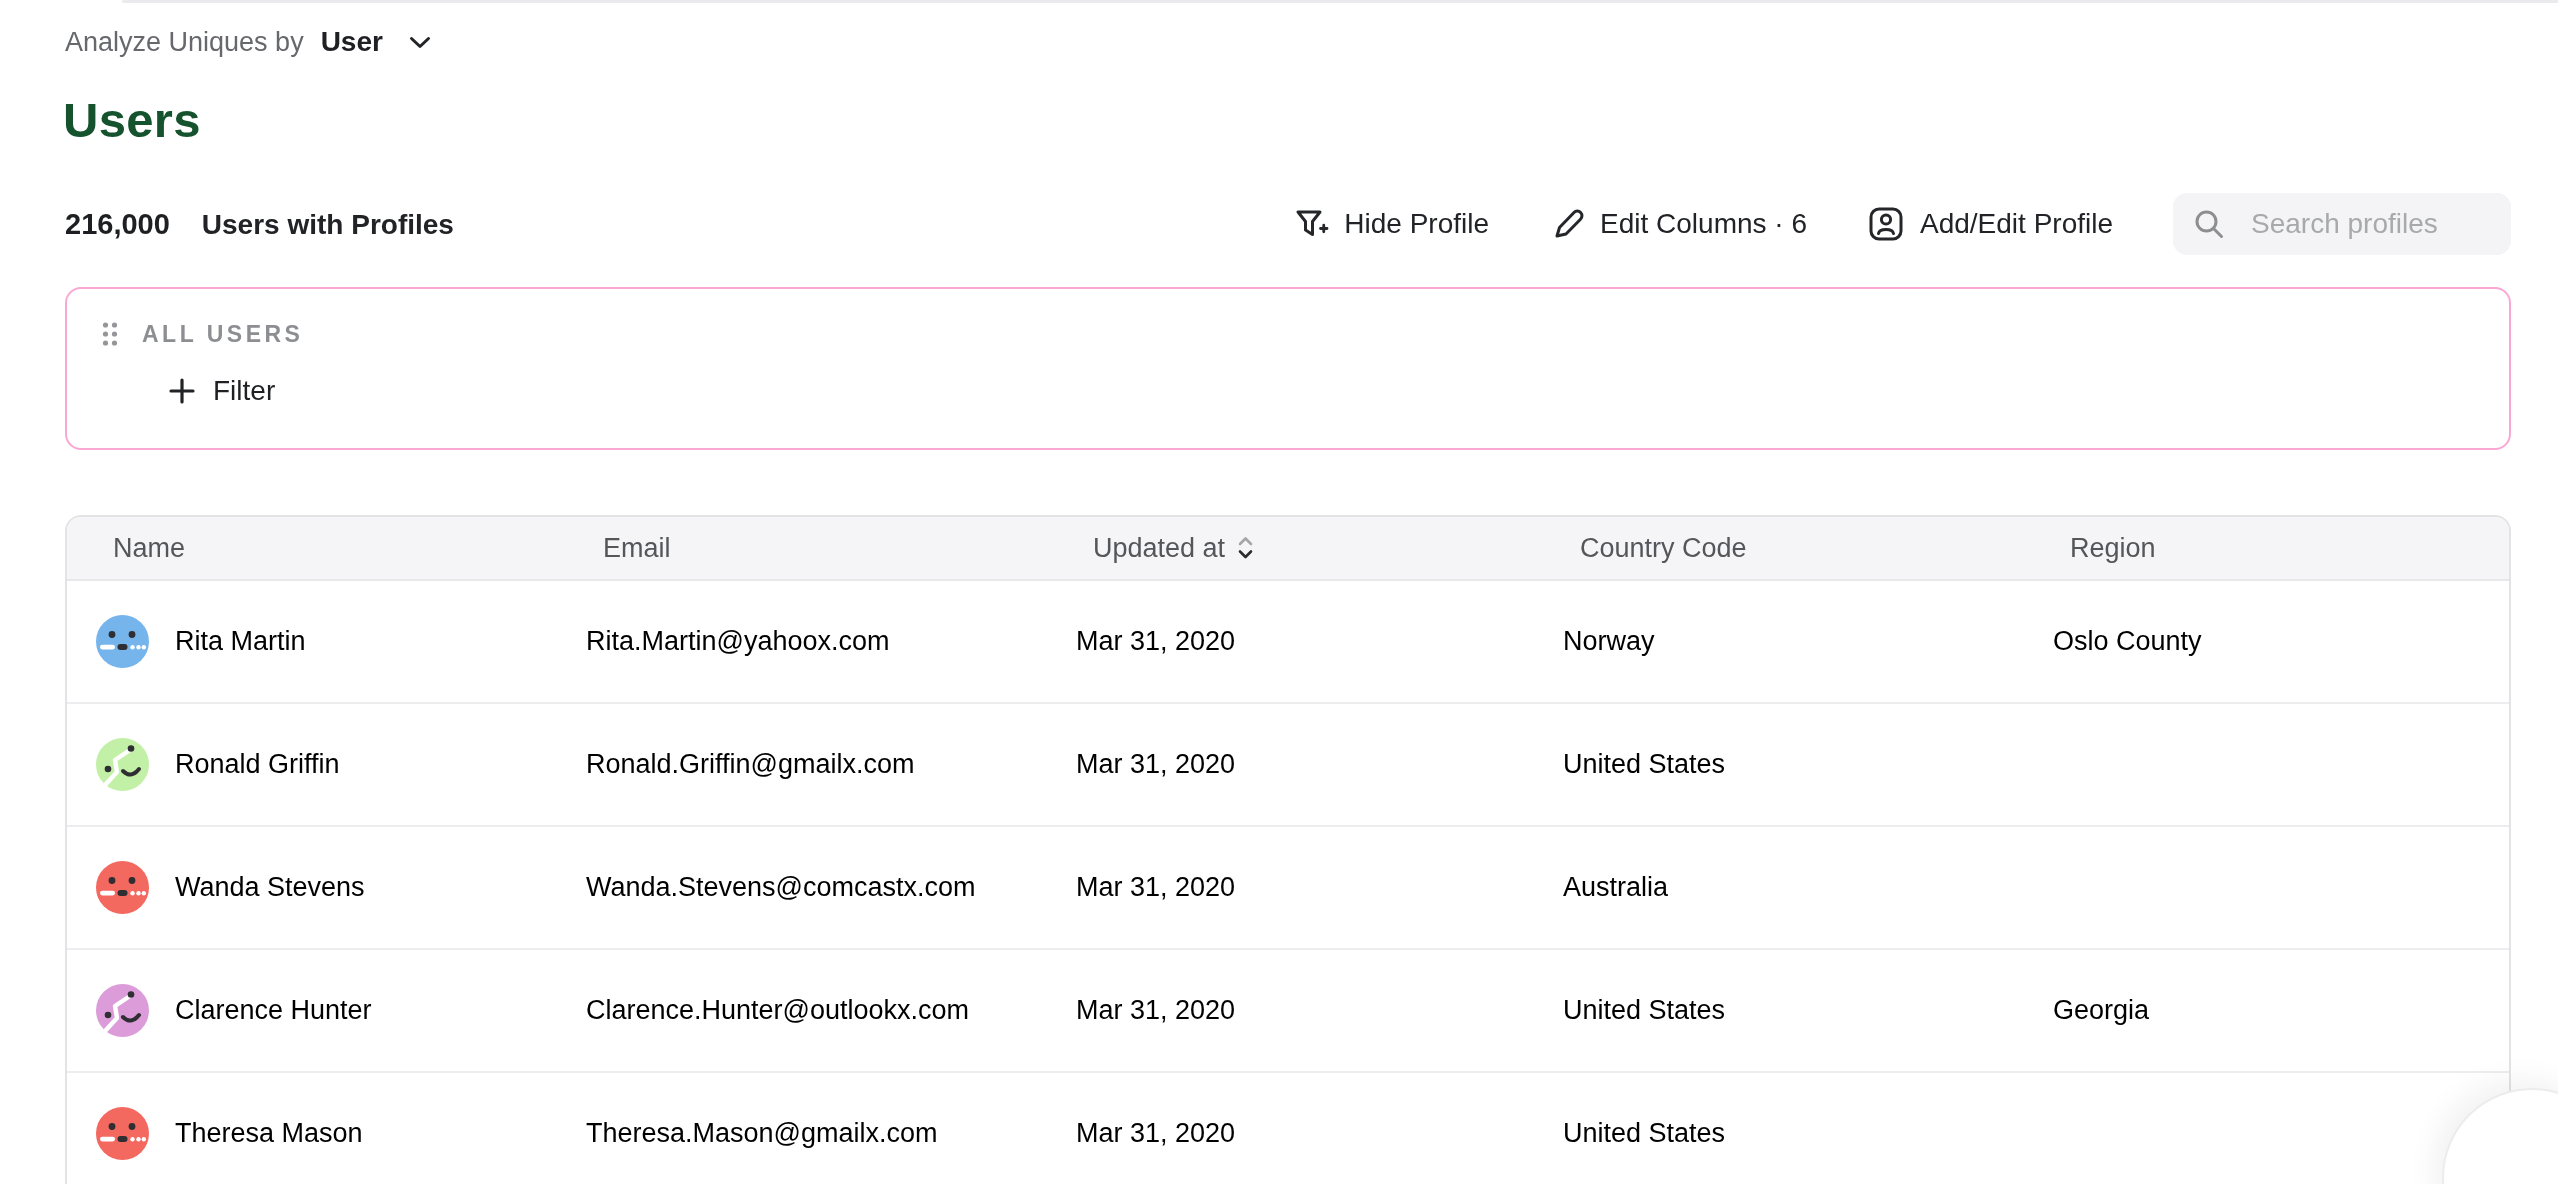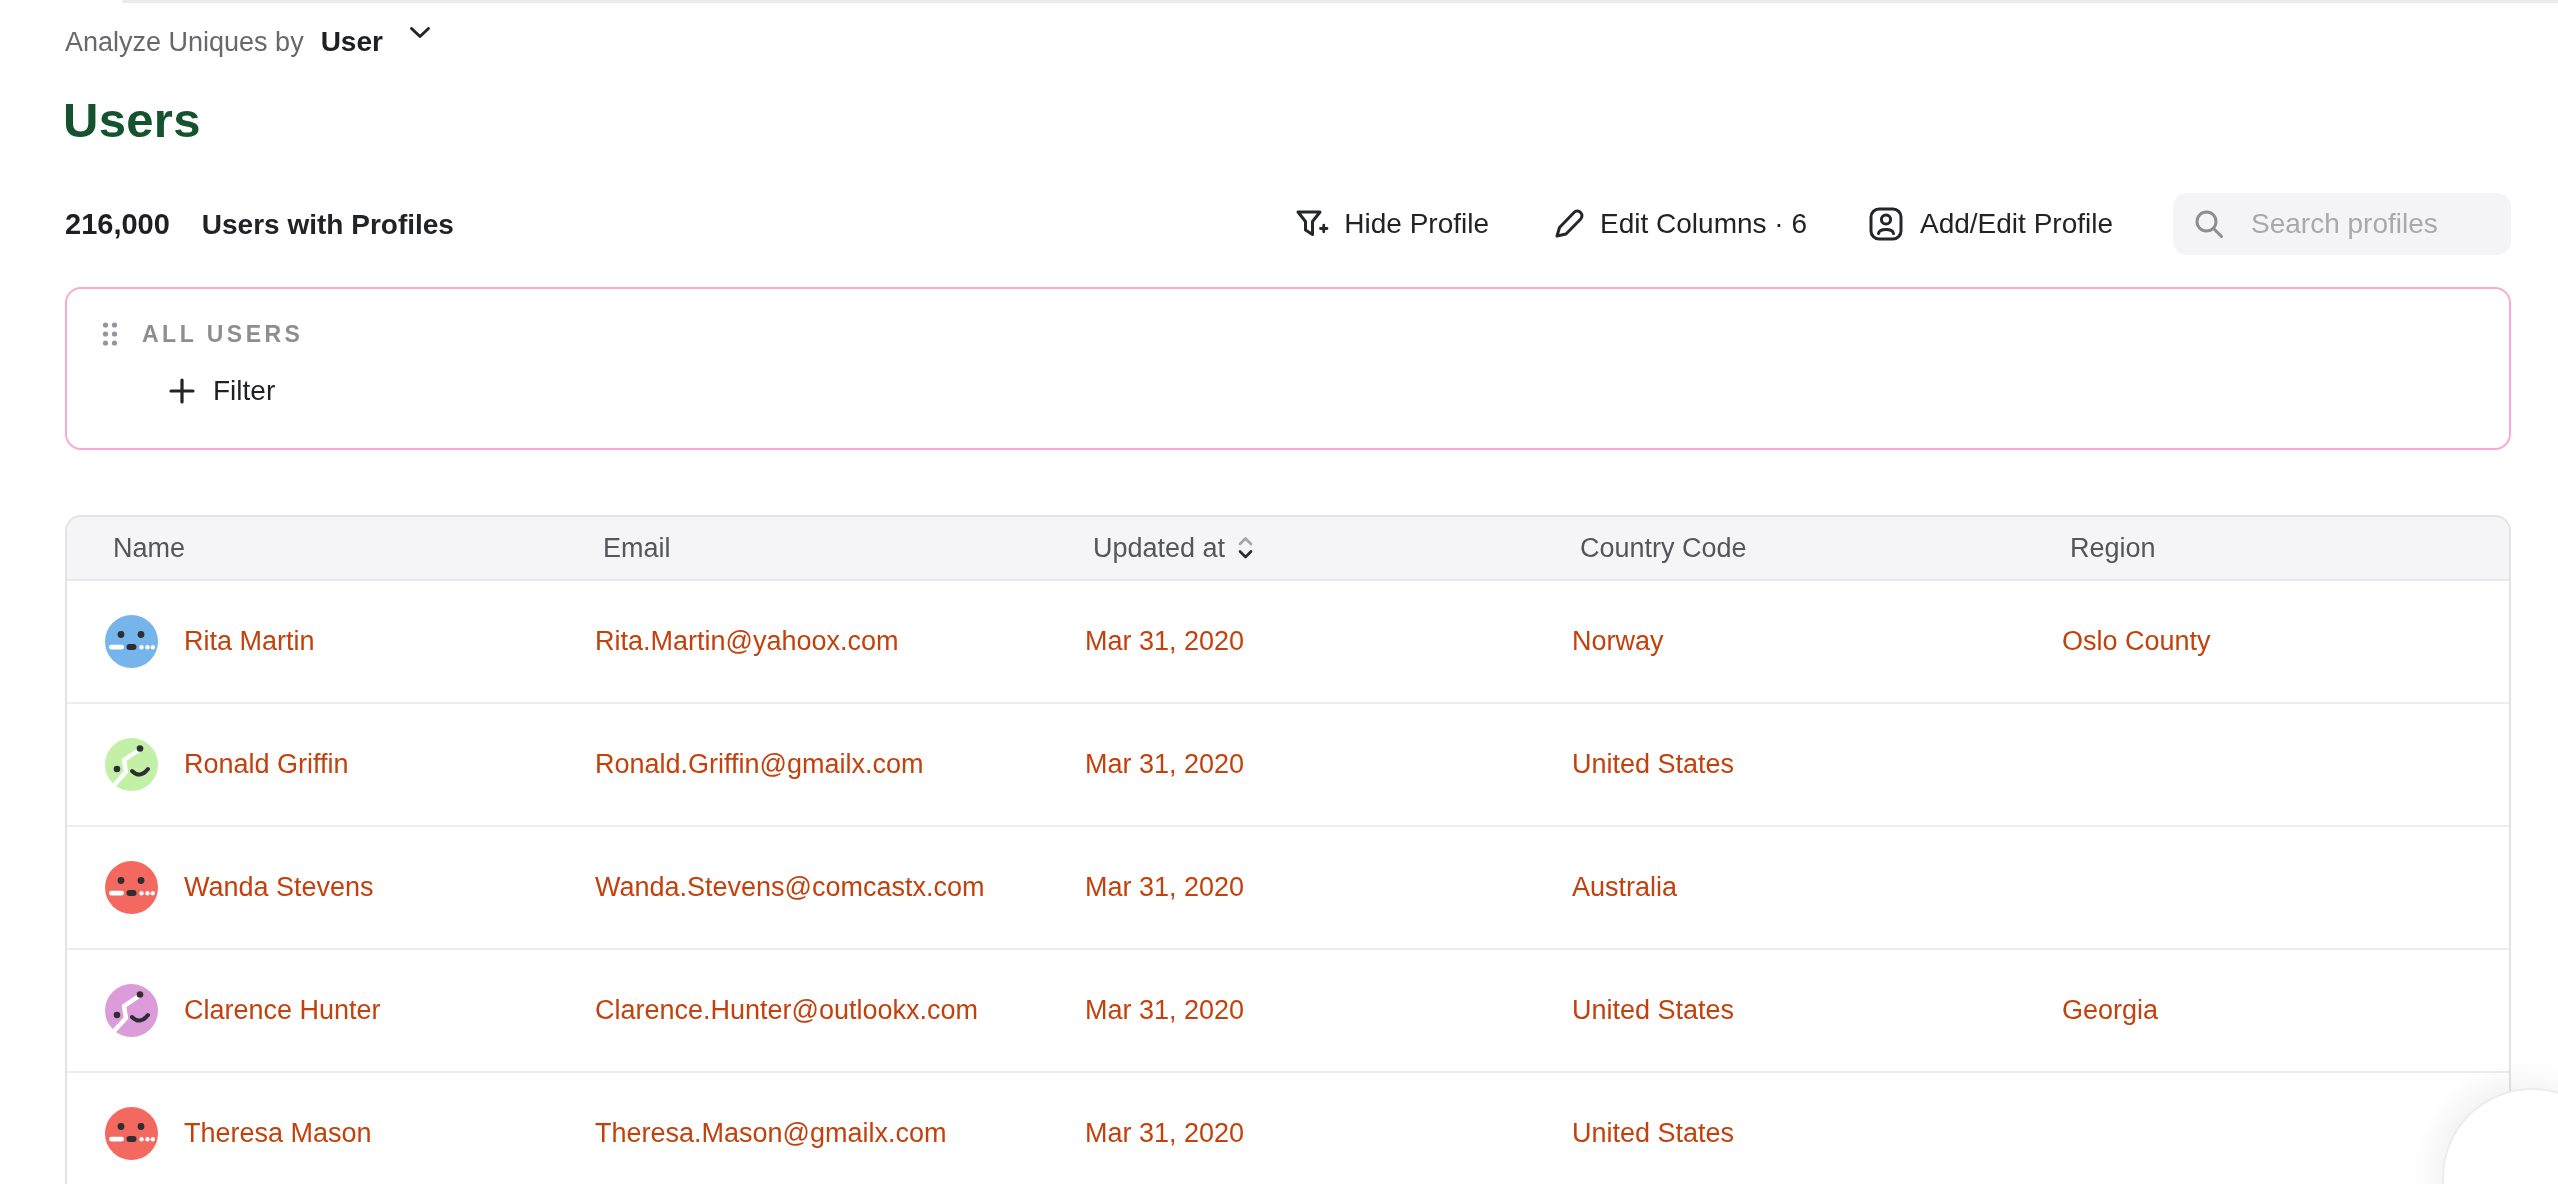--- a/index.html
+++ b/index.html
@@ -9,21 +9,21 @@
     background:#ffffff; color:#202126;
     font-family:"Liberation Sans", sans-serif;
   }
   .hairline { position:absolute; top:0; left:122px; right:0; height:3px;
     background:#ebebed; border-radius:3px 0 0 3px; }
 
   
   .analyze-row { position:absolute; left:65px; top:20px; height:44px;
     display:flex; align-items:center; cursor:default; }
   .analyze-label { font-size:27px; color:#67686c; }
-  .analyze-picker { display:flex; align-items:flex-start; gap:26px; margin-left:17px; cursor:pointer; }
+  .analyze-picker { display:flex; align-items:center; gap:26px; margin-left:17px; cursor:pointer; }
   .analyze-value { font-size:28px; font-weight:600; color:#1f2024; }
 
   .page-title { position:absolute; left:63px; top:92px;
     font-size:49px; font-weight:700; color:#14532d; letter-spacing:.3px; }
 
   
   .stats-row { position:absolute; left:65px; right:47px; top:192px; height:64px;
     display:flex; justify-content:space-between; align-items:center; }
   .count-group { display:flex; align-items:baseline; }
   .count { font-size:29px; font-weight:700; color:#1e1f23; }
@@ -48,22 +48,22 @@
 
   
   .table { position:absolute; left:65px; top:515px; width:2446px; height:720px;
     border:2px solid #e3e3e6; border-radius:16px; background:#fff; overflow:hidden; }
   .thead { height:64px; background:#f5f5f7; border-bottom:2px solid #e7e7ea;
     display:grid; grid-template-columns:490px 490px 487px 490px 1fr;
     align-items:center; padding-left:46px;
     font-size:27px; font-weight:500; color:#55565b; }
   .th { display:flex; align-items:center; gap:11px; cursor:pointer; }
   .trow { height:123px; display:grid; grid-template-columns:490px 490px 487px 490px 1fr;
-    align-items:center; padding-left:38px; border-bottom:2px solid #ededf0;
-    font-size:27px; color:#c2410c; cursor:pointer; background:#fff; }
+    align-items:center; padding-left:29px; border-bottom:2px solid #ededf0;
+    font-size:27px; color:#000000; cursor:pointer; background:#fff; }
   .name-cell { display:flex; align-items:center; gap:26px; }
   .avatar { width:53px; height:53px; flex:0 0 53px; display:flex; }
 
   
   .corner-fab { position:absolute; right:-64px; bottom:-84px; width:180px; height:180px;
     border-radius:50%; background:#fff; border:2px solid #ececee;
     box-shadow:-10px -10px 28px rgba(0,0,0,.05); cursor:pointer; }
 
   svg { display:block; }
 </style>

